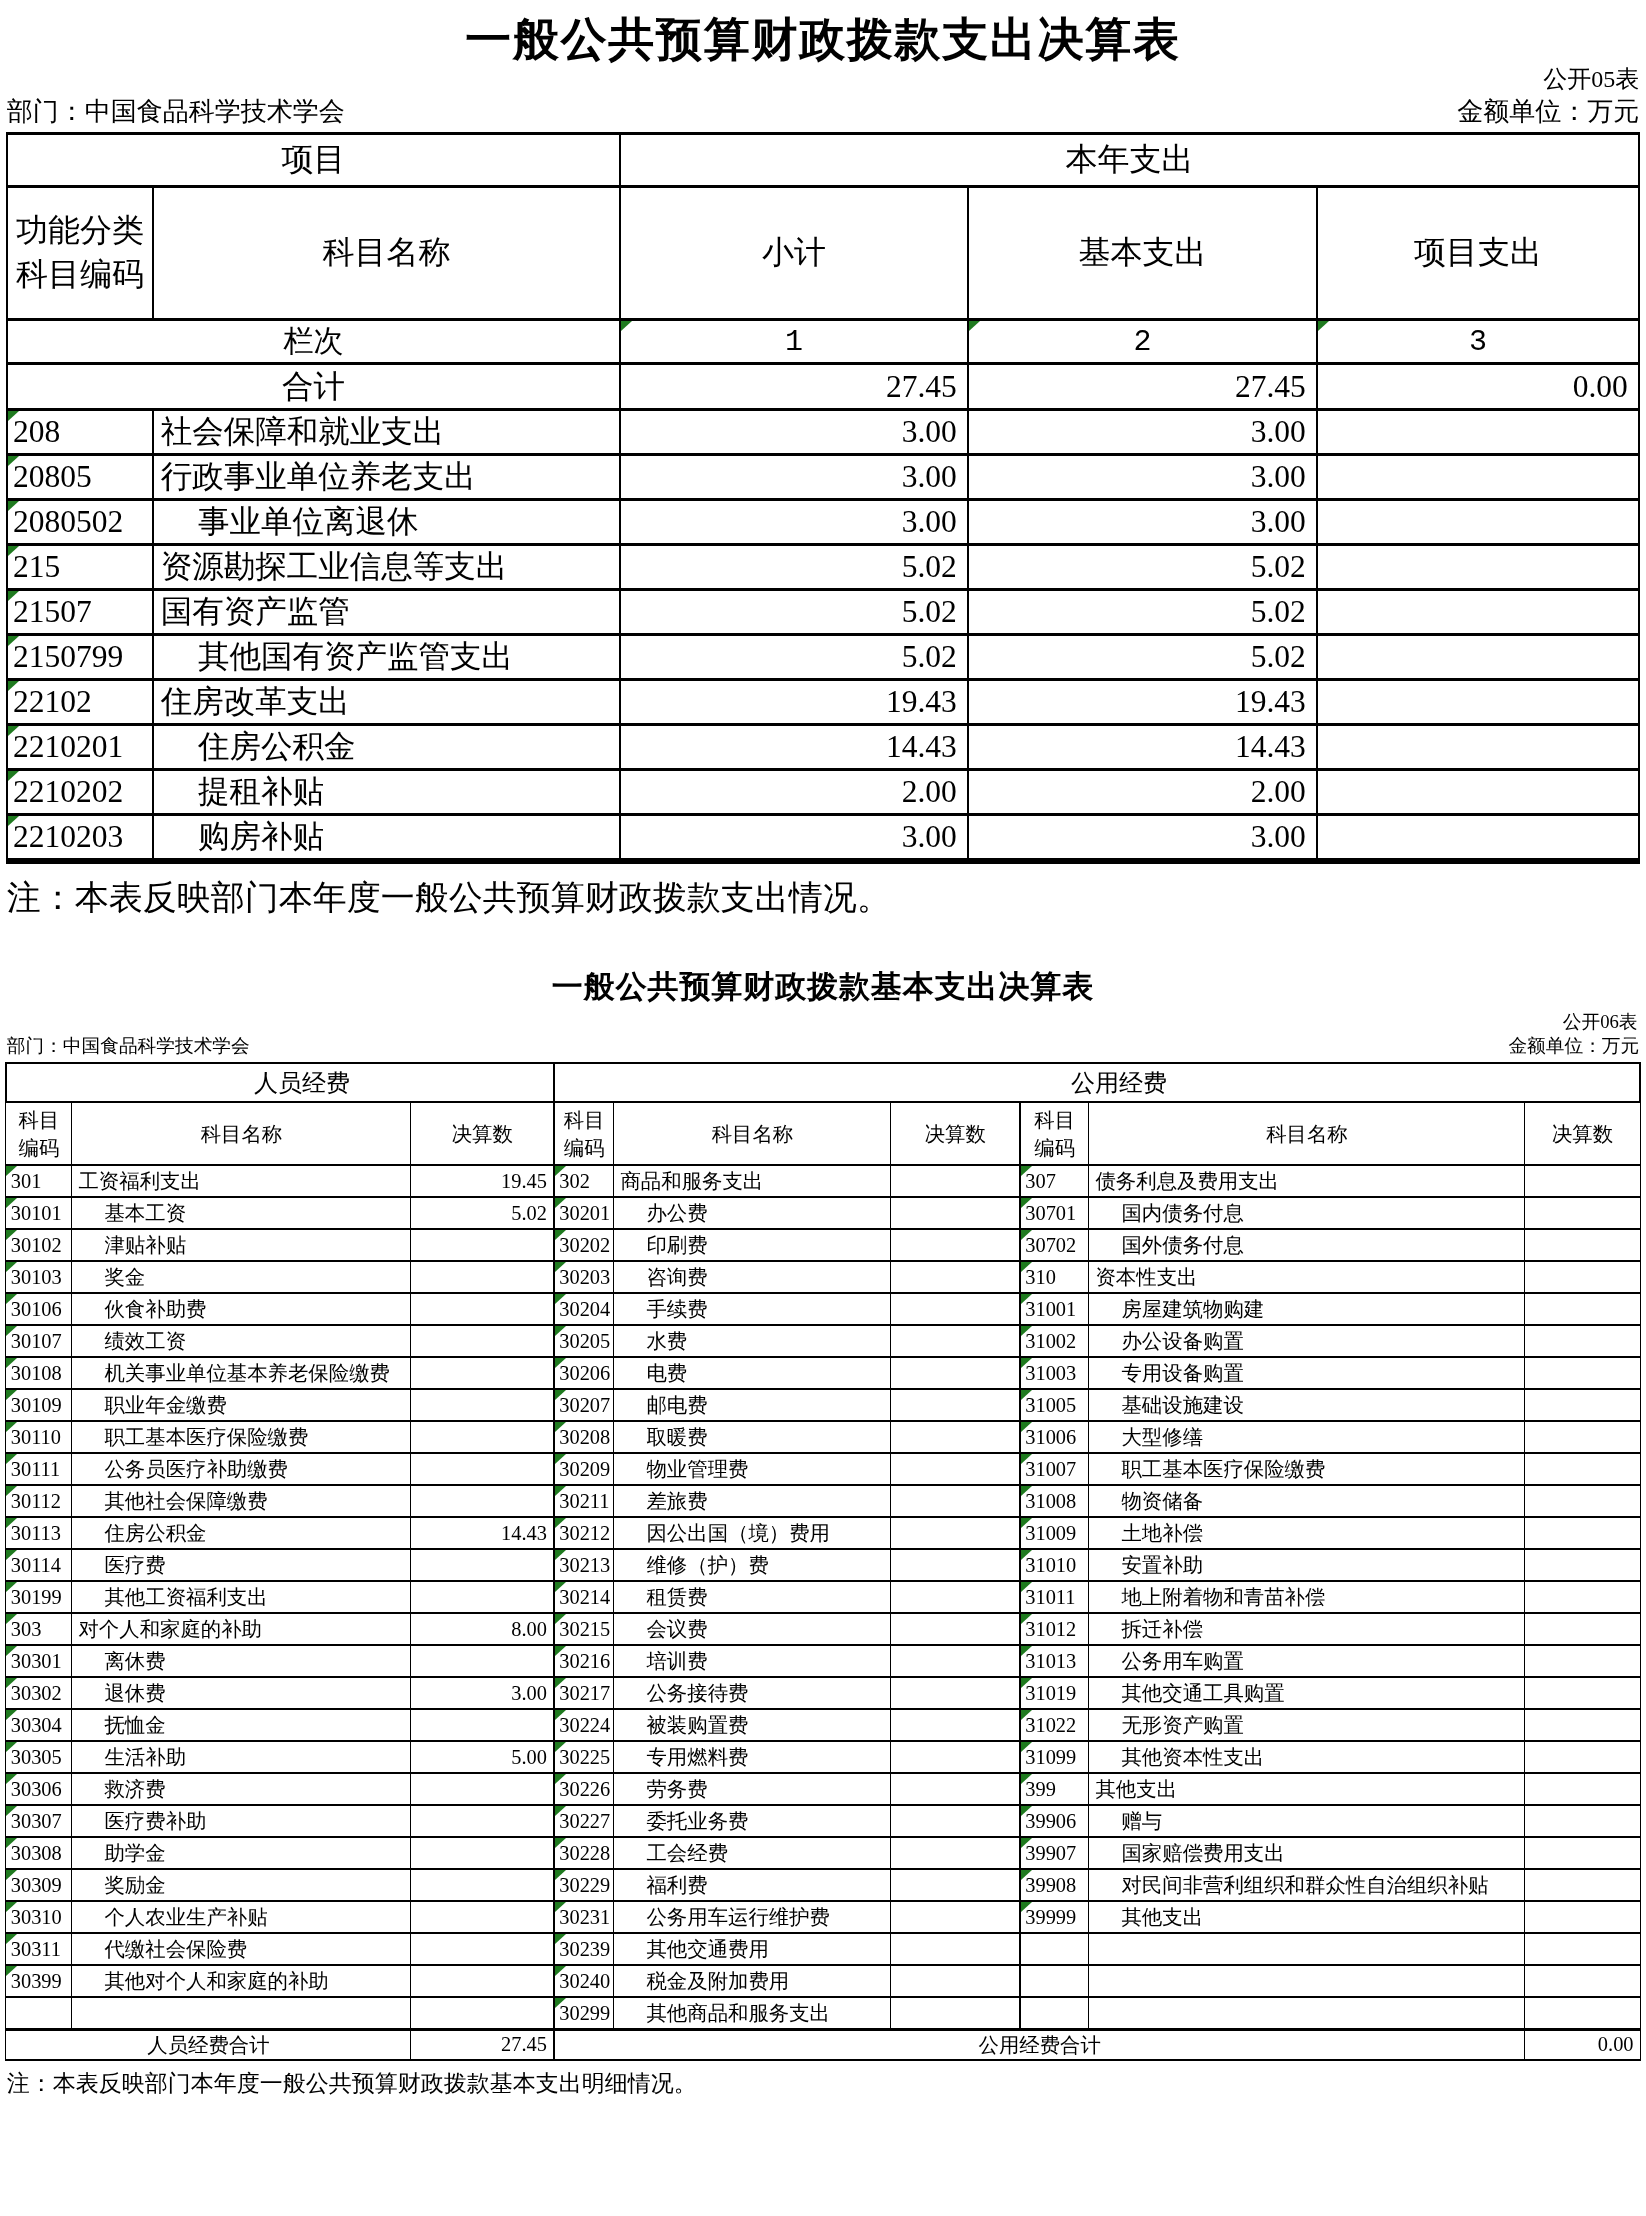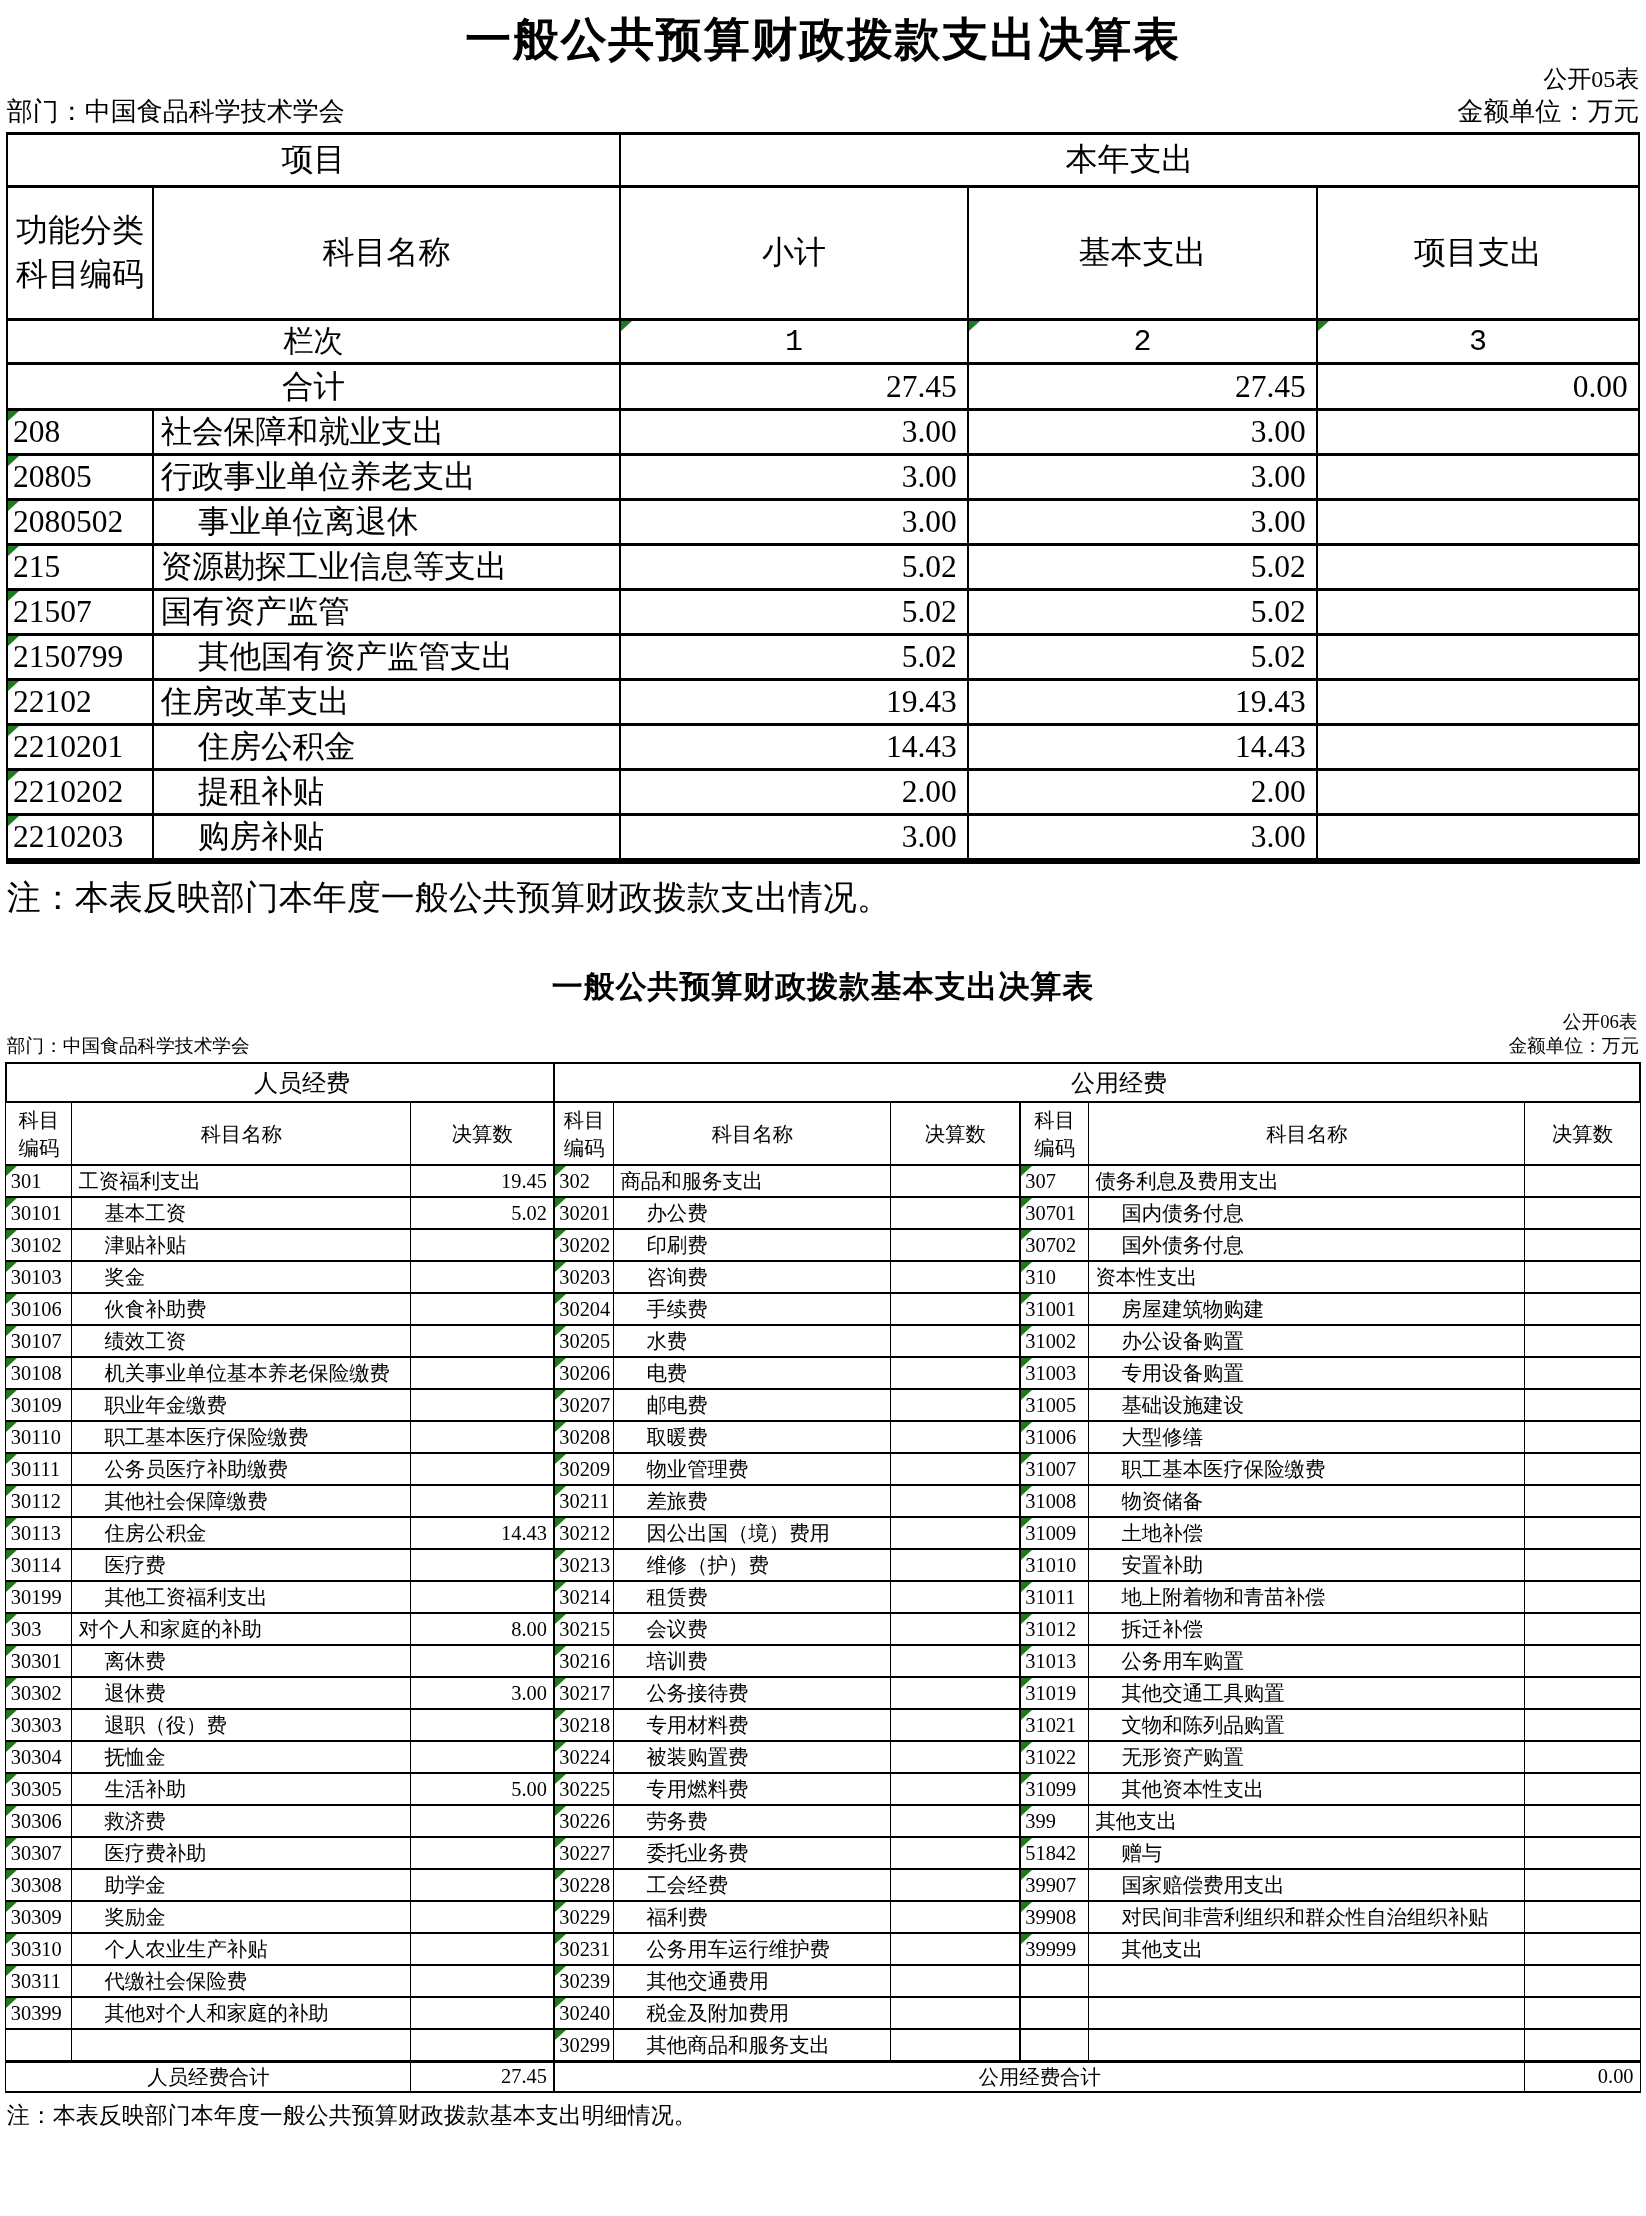--- a/index.html
+++ b/index.html
@@ -406,31 +406,20 @@
           <td class="name ind1">退休费</td>
           <td class="val">3.00</td>
           <td class="code gsep tri">30217</td>
           <td class="name ind1">公务接待费</td>
           <td class="val"></td>
           <td class="code gsep tri">31019</td>
           <td class="name ind1">其他交通工具购置</td>
           <td class="val"></td>
         </tr>
         <tr class="data">
-          <td class="code tri">30303</td>
-          <td class="name ind1">退职（役）费</td>
-          <td class="val"></td>
-          <td class="code gsep tri">30218</td>
-          <td class="name ind1">专用材料费</td>
-          <td class="val"></td>
-          <td class="code gsep tri">31021</td>
-          <td class="name ind1">文物和陈列品购置</td>
-          <td class="val"></td>
-        </tr>
-        <tr class="data">
           <td class="code tri">30304</td>
           <td class="name ind1">抚恤金</td>
           <td class="val"></td>
           <td class="code gsep tri">30224</td>
           <td class="name ind1">被装购置费</td>
           <td class="val"></td>
           <td class="code gsep tri">31022</td>
           <td class="name ind1">无形资产购置</td>
           <td class="val"></td>
         </tr>
@@ -456,21 +445,21 @@
           <td class="name">其他支出</td>
           <td class="val"></td>
         </tr>
         <tr class="data">
           <td class="code tri">30307</td>
           <td class="name ind1">医疗费补助</td>
           <td class="val"></td>
           <td class="code gsep tri">30227</td>
           <td class="name ind1">委托业务费</td>
           <td class="val"></td>
-          <td class="code gsep tri">51842</td>
+          <td class="code gsep tri">39906</td>
           <td class="name ind1">赠与</td>
           <td class="val"></td>
         </tr>
         <tr class="data">
           <td class="code tri">30308</td>
           <td class="name ind1">助学金</td>
           <td class="val"></td>
           <td class="code gsep tri">30228</td>
           <td class="name ind1">工会经费</td>
           <td class="val"></td>

